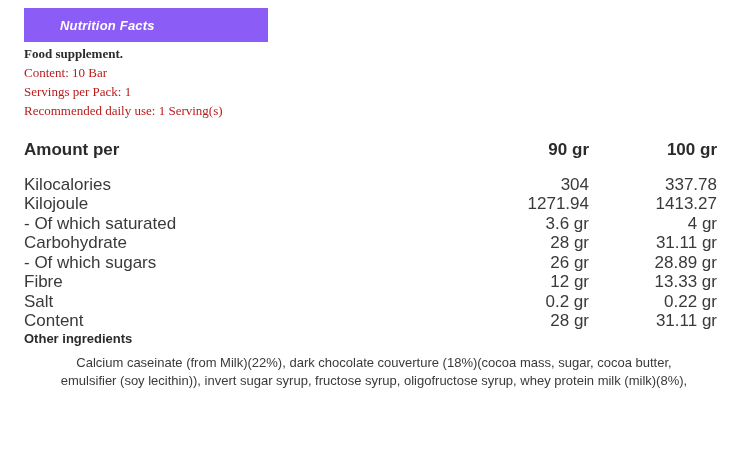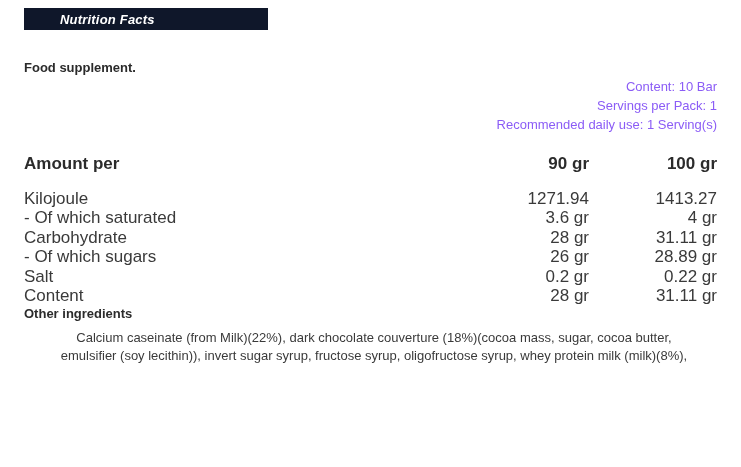--- a/index.html
+++ b/index.html
@@ -19,45 +19,45 @@
     position: relative;
     width: 741px;
     height: 467px;
     box-sizing: border-box;
     padding: 0 24px;
   }
   
   .header-bar {
     margin-top: 8px;
     width: 244px;
-    height: 22px;
-    background: #0f172a;
+    height: 34px;
+    background: #8b5cf6;
     display: flex;
     align-items: center;
   }
   .header-title {
     color: #ffffff;
     font-weight: bold;
     font-style: italic;
     font-size: 13px;
     margin-left: 36px;
     letter-spacing: 0.2px;
   }
   
   .intro {
-    margin-top: 28px;
+    margin-top: 2px;
     line-height: 19px;
+    font-family: Liberation Serif, serif;
   }
   .intro .strong {
     font-weight: bold;
     color: #2b2b2b;
   }
   .intro .line {
-    color: #8b5cf6;
-    text-align: right;
+    color: #b91c1c;
   }
   
   table.facts {
     margin-top: 20px;
     width: 693px;
     border-collapse: collapse;
   }
   table.facts th, table.facts td {
     padding: 0;
     font-weight: normal;
@@ -109,38 +109,48 @@
   <table class="facts">
     <thead>
       <tr>
         <th class="col-name">Amount per</th>
         <th class="col-v1">90 gr</th>
         <th class="col-v2">100 gr</th>
       </tr>
     </thead>
     <tbody>
       <tr>
+        <td class="col-name">Kilocalories</td>
+        <td class="col-v1">304</td>
+        <td class="col-v2">337.78</td>
+      </tr>
+      <tr>
         <td class="col-name">Kilojoule</td>
         <td class="col-v1">1271.94</td>
         <td class="col-v2">1413.27</td>
       </tr>
       <tr>
         <td class="col-name">- Of which saturated</td>
         <td class="col-v1">3.6 gr</td>
         <td class="col-v2">4 gr</td>
       </tr>
       <tr>
         <td class="col-name">Carbohydrate</td>
         <td class="col-v1">28 gr</td>
         <td class="col-v2">31.11 gr</td>
       </tr>
       <tr>
         <td class="col-name">- Of which sugars</td>
         <td class="col-v1">26 gr</td>
         <td class="col-v2">28.89 gr</td>
+      </tr>
+      <tr>
+        <td class="col-name">Fibre</td>
+        <td class="col-v1">12 gr</td>
+        <td class="col-v2">13.33 gr</td>
       </tr>
       <tr>
         <td class="col-name">Salt</td>
         <td class="col-v1">0.2 gr</td>
         <td class="col-v2">0.22 gr</td>
       </tr>
       <tr>
         <td class="col-name">Content</td>
         <td class="col-v1">28 gr</td>
         <td class="col-v2">31.11 gr</td>

